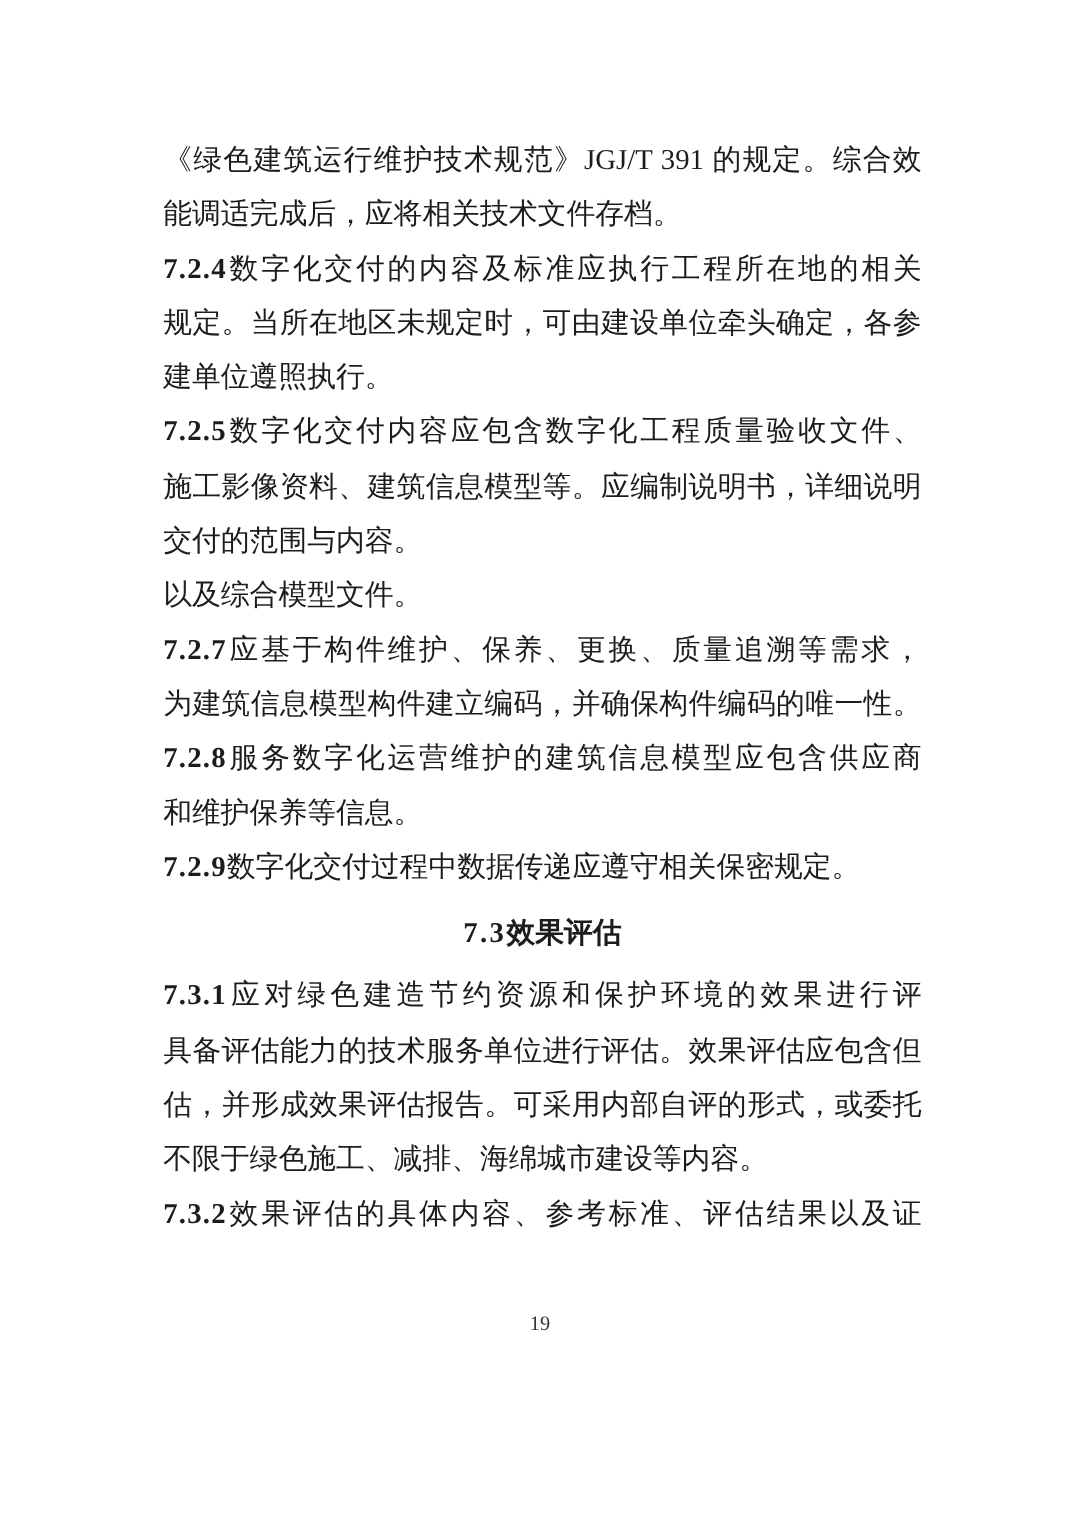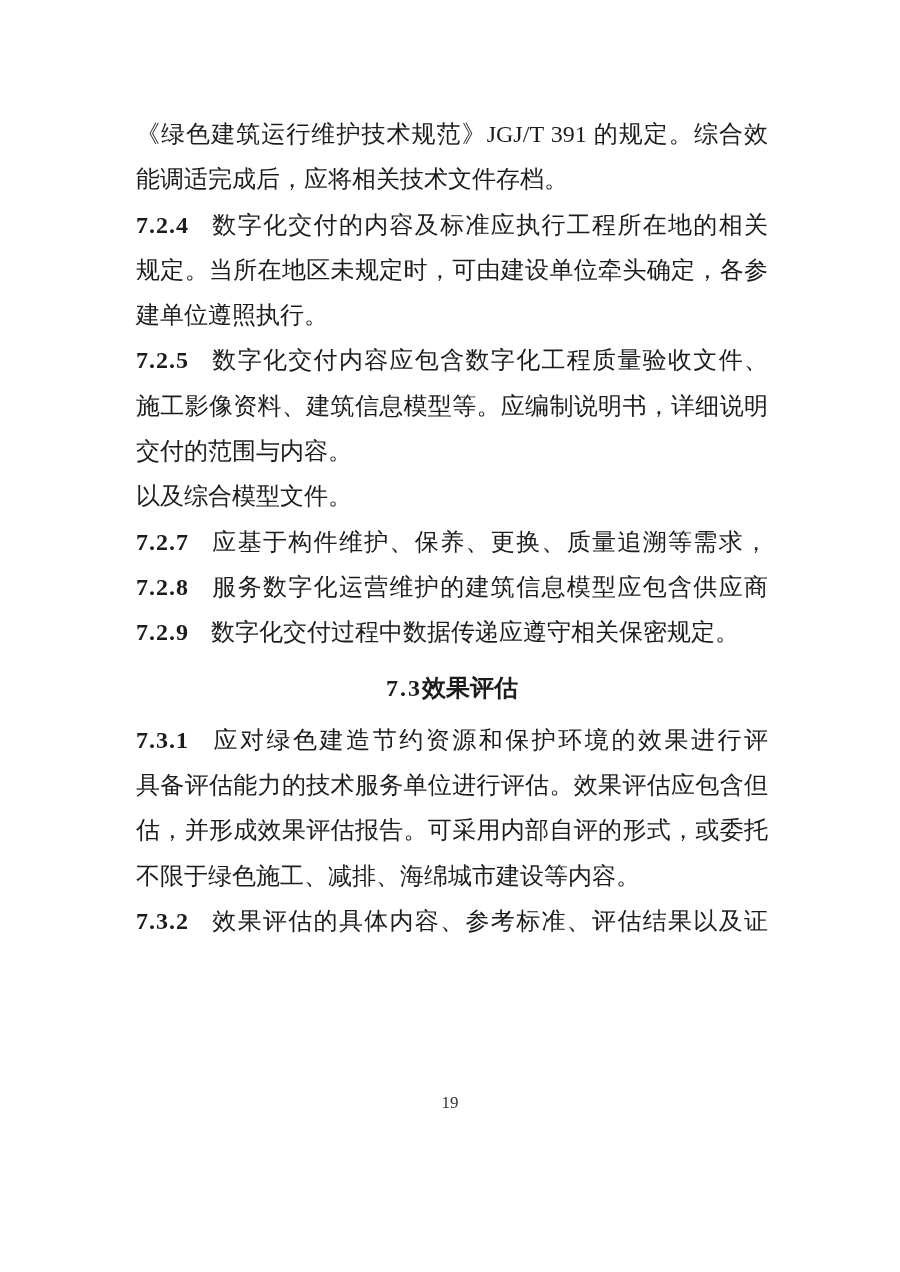--- a/index.html
+++ b/index.html
@@ -36,21 +36,20 @@
   .line.heading {
     text-align: center;
     font-weight: bold;
     margin-top: 10px;
     margin-bottom: 7px;
     white-space: nowrap;
   }
   .clause-num {
     font-weight: bold;
     font-family: "Liberation Serif", "DejaVu Serif", serif;
-    margin-right: 22px;
     letter-spacing: 1px;
   }
   .line.heading .clause-num {
     margin-right: 0;
     letter-spacing: 2px;
   }
   .page-number {
     position: absolute;
     top: 1092px;
     left: 0;
@@ -69,21 +68,23 @@
       <div class="line justify"><span>《绿色建筑运行维护技术规范》JGJ/T 391 的规定。综合效</span></div>
       <div class="line"><span>能调适完成后，应将相关技术文件存档。</span></div>
       <div class="line justify"><span class="clause-num">7.2.4</span><span>数字化交付的内容及标准应执行工程所在地的相关</span></div>
       <div class="line justify"><span>规定。当所在地区未规定时，可由建设单位牵头确定，各参</span></div>
       <div class="line"><span>建单位遵照执行。</span></div>
       <div class="line justify"><span class="clause-num">7.2.5</span><span>数字化交付内容应包含数字化工程质量验收文件、</span></div>
       <div class="line justify"><span>施工影像资料、建筑信息模型等。应编制说明书，详细说明</span></div>
       <div class="line"><span>交付的范围与内容。</span></div>
       <div class="line"><span>以及综合模型文件。</span></div>
       <div class="line justify"><span class="clause-num">7.2.7</span><span>应基于构件维护、保养、更换、质量追溯等需求，</span></div>
+      <div class="line justify"><span>为建筑信息模型构件建立编码，并确保构件编码的唯一性。</span></div>
       <div class="line justify"><span class="clause-num">7.2.8</span><span>服务数字化运营维护的建筑信息模型应包含供应商</span></div>
+      <div class="line"><span>和维护保养等信息。</span></div>
       <div class="line"><span class="clause-num">7.2.9</span><span>数字化交付过程中数据传递应遵守相关保密规定。</span></div>
       <div class="line heading"><span class="clause-num">7.3</span><span>效果评估</span></div>
       <div class="line justify"><span class="clause-num">7.3.1</span><span>应对绿色建造节约资源和保护环境的效果进行评</span></div>
       <div class="line justify"><span>具备评估能力的技术服务单位进行评估。效果评估应包含但</span></div>
       <div class="line justify"><span>估，并形成效果评估报告。可采用内部自评的形式，或委托</span></div>
       <div class="line"><span>不限于绿色施工、减排、海绵城市建设等内容。</span></div>
       <div class="line justify"><span class="clause-num">7.3.2</span><span>效果评估的具体内容、参考标准、评估结果以及证</span></div>
     </div>
   <div class="page-number">19</div>
 </div>

